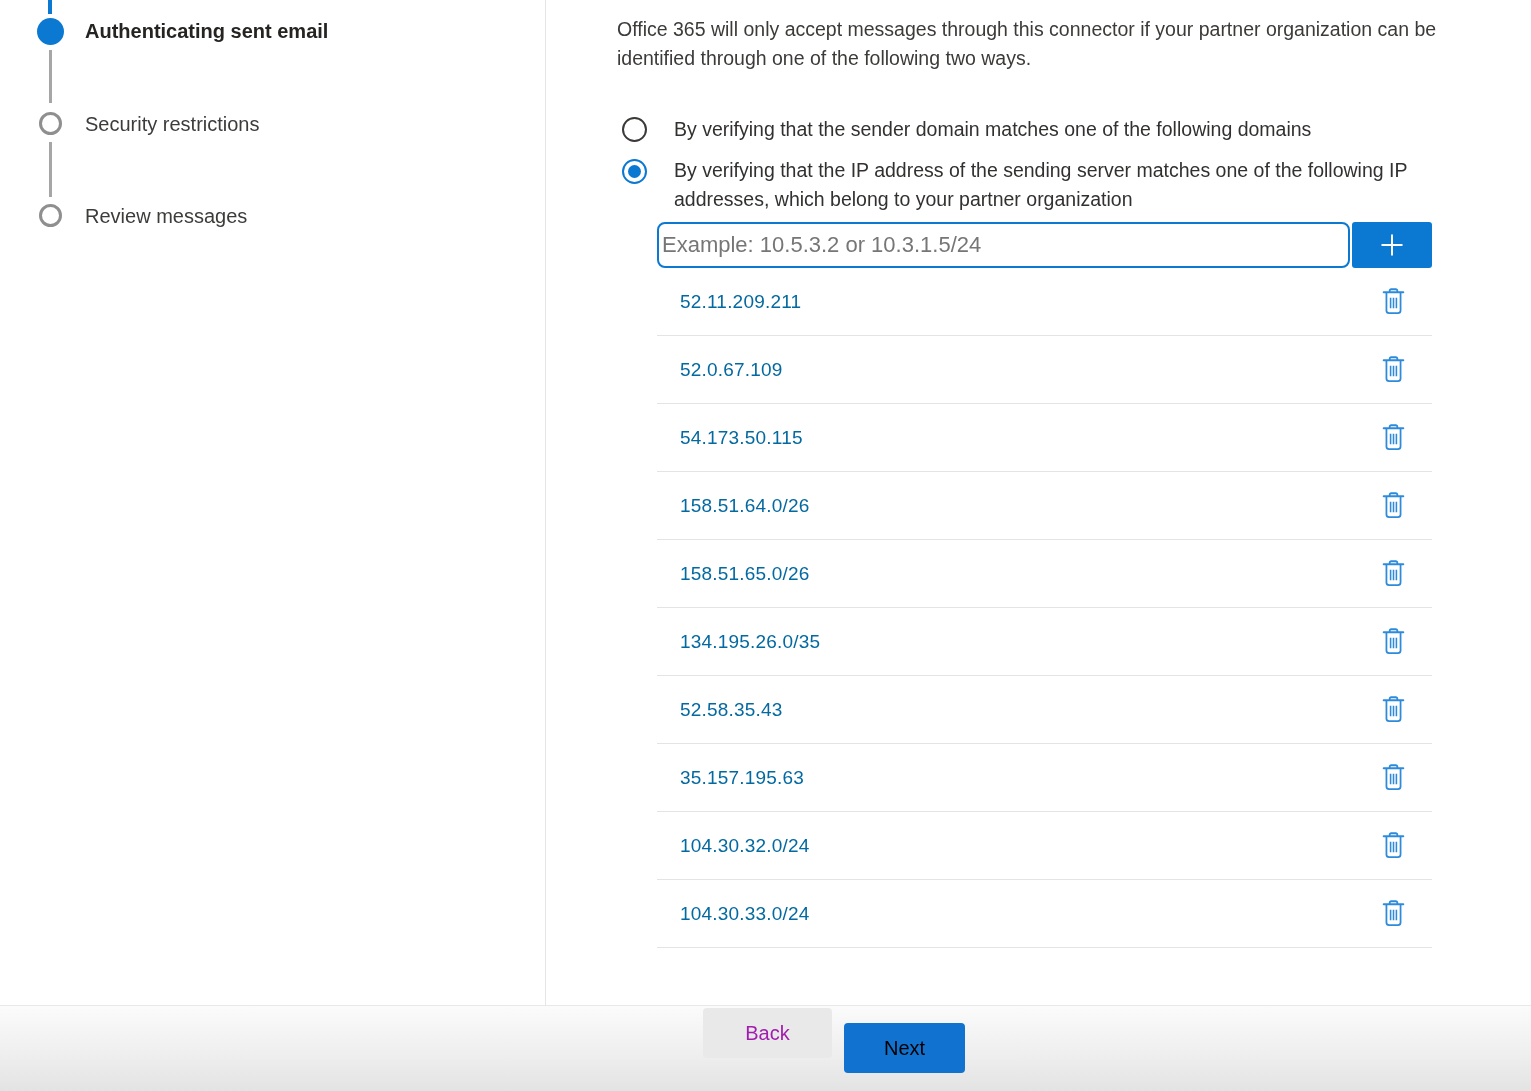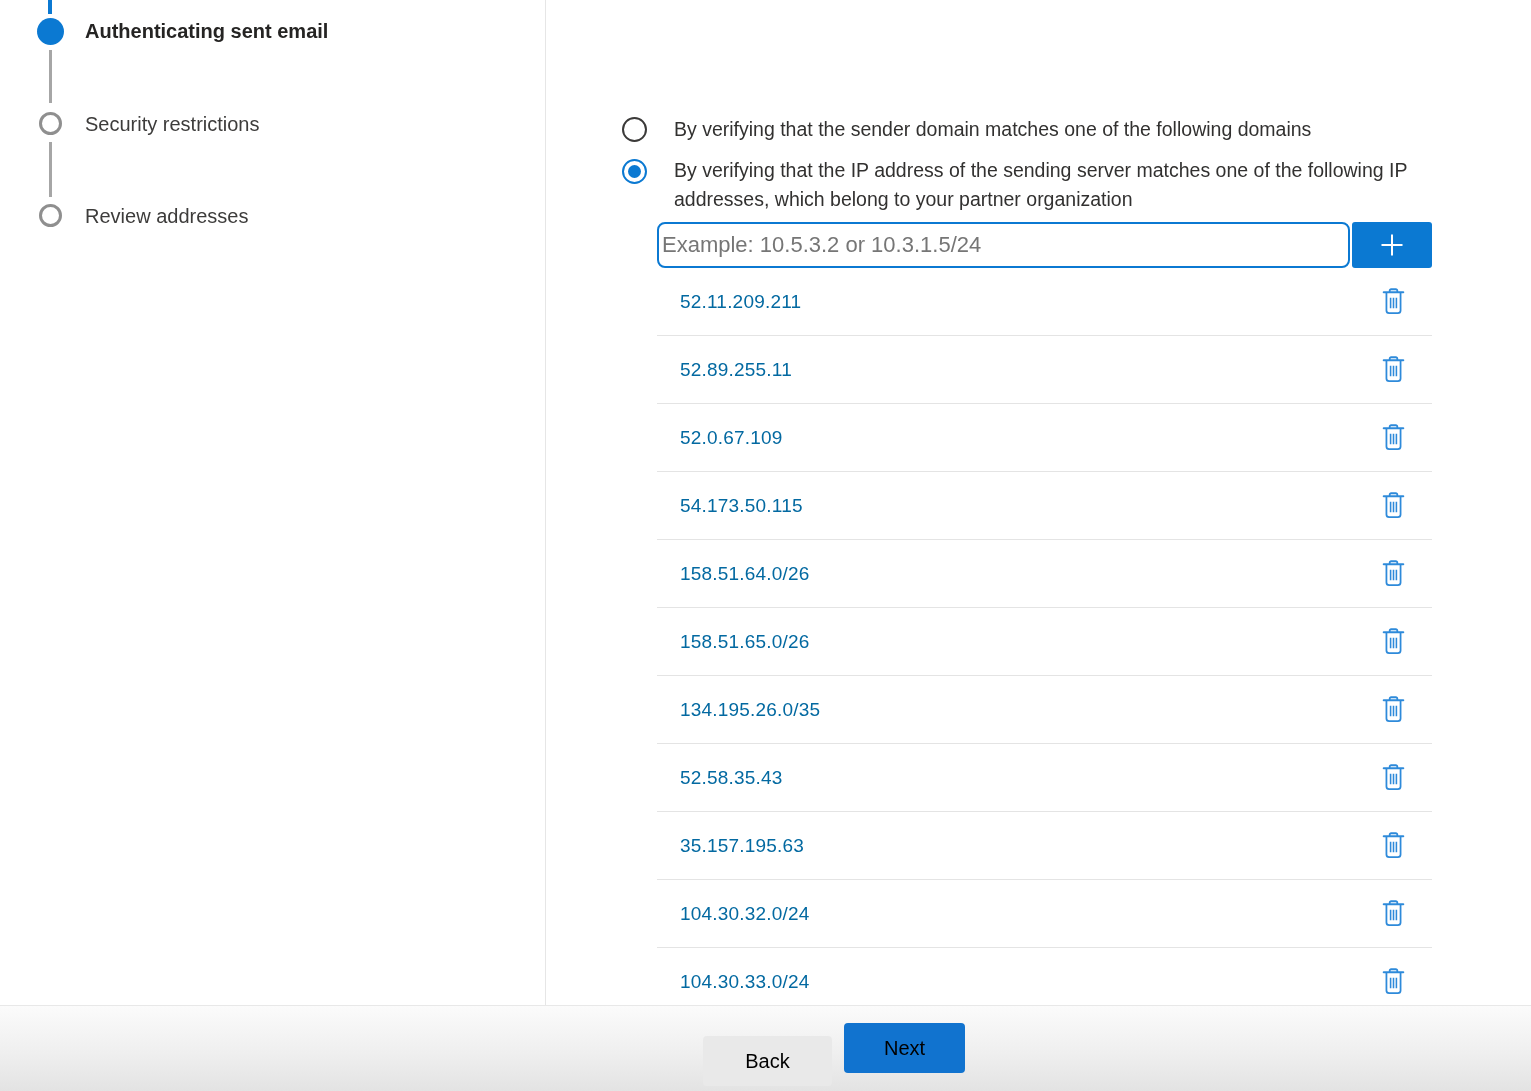--- a/index.html
+++ b/index.html
@@ -63,48 +63,49 @@
   }
   .ip-text{font-size:19px;color:#0369a1;letter-spacing:0.2px;}
   .delete-btn{background:none;border:none;padding:0;width:26px;height:30px;cursor:pointer;color:var(--trash-blue);display:flex;align-items:center;justify-content:center;}
   
   .footer{
     position:absolute;left:0;top:1005px;width:1531px;height:86px;
     background:linear-gradient(180deg,#fbfbfb 0%,#efefef 55%,#e3e3e3 100%);
     border-top:1px solid #e8e8e8;
   }
   .back-btn{
-    position:absolute;left:703px;top:30px;width:129px;height:50px;
+    position:absolute;left:703px;top:2px;width:129px;height:50px;
     background:var(--back-bg);border:none;border-radius:4px;cursor:pointer;
-    font-family:"Liberation Sans", sans-serif;font-size:20px;color:#000000;
+    font-family:"Liberation Sans", sans-serif;font-size:20px;color:#a21caf;
   }
   .next-btn{
     position:absolute;left:844px;top:17px;width:121px;height:50px;
     background:var(--next-bg);border:none;border-radius:4px;cursor:pointer;
     font-family:"Liberation Sans", sans-serif;font-size:20px;color:#000000;
   }
 </style>
 </head>
 <body>
 
 <div class="sidebar">
   <div class="step-topline"></div>
   <div class="step-dot"></div>
   <div class="step-label current">Authenticating sent email</div>
   <div class="connector conn1"></div>
   <div class="step-ring ring2"></div>
   <div class="step-label lbl2">Security restrictions</div>
   <div class="connector conn2"></div>
   <div class="step-ring ring3"></div>
-  <div class="step-label lbl3">Review addresses</div>
+  <div class="step-label lbl3">Review messages</div>
 </div>
 
 <div class="v-divider"></div>
 
 <div class="content">
+  <p class="intro">Office 365 will only accept messages through this connector if your partner organization can be identified through one of the following two ways.</p>
 
   <div class="option option1">
     <div class="radio"></div>
     <div class="option-label">By verifying that the sender domain matches one of the following domains</div>
   </div>
 
   <div class="option option2">
     <div class="radio selected"></div>
     <div class="option-label">By verifying that the IP address of the sending server matches one of the following IP addresses, which belong to your partner organization</div>
   </div>
@@ -124,31 +125,20 @@
     <button class="delete-btn">
       <svg width="23" height="27" viewBox="0 0 22 26" aria-hidden="true" fill="none" stroke="currentColor">
         <path d="M7.3 3.9V2.6a1.4 1.4 0 0 1 1.4-1.4h4.6a1.4 1.4 0 0 1 1.4 1.4v1.3" stroke-width="1.7"></path>
         <path d="M1.6 4.1h18.8" stroke-width="2" stroke-linecap="round"></path>
         <path d="M4.2 4.6v17.1a2.6 2.6 0 0 0 2.6 2.6h8.4a2.6 2.6 0 0 0 2.6-2.6V4.6" stroke-width="1.7"></path>
         <path d="M8.2 9.3v10.2M11 9.3v10.2M13.8 9.3v10.2" stroke-width="1.5"></path>
       </svg>
     </button>
   </div>
       <div class="ip-row">
-    <span class="ip-text">52.89.255.11</span>
-    <button class="delete-btn">
-      <svg width="23" height="27" viewBox="0 0 22 26" aria-hidden="true" fill="none" stroke="currentColor">
-        <path d="M7.3 3.9V2.6a1.4 1.4 0 0 1 1.4-1.4h4.6a1.4 1.4 0 0 1 1.4 1.4v1.3" stroke-width="1.7"></path>
-        <path d="M1.6 4.1h18.8" stroke-width="2" stroke-linecap="round"></path>
-        <path d="M4.2 4.6v17.1a2.6 2.6 0 0 0 2.6 2.6h8.4a2.6 2.6 0 0 0 2.6-2.6V4.6" stroke-width="1.7"></path>
-        <path d="M8.2 9.3v10.2M11 9.3v10.2M13.8 9.3v10.2" stroke-width="1.5"></path>
-      </svg>
-    </button>
-  </div>
-      <div class="ip-row">
     <span class="ip-text">52.0.67.109</span>
     <button class="delete-btn">
       <svg width="23" height="27" viewBox="0 0 22 26" aria-hidden="true" fill="none" stroke="currentColor">
         <path d="M7.3 3.9V2.6a1.4 1.4 0 0 1 1.4-1.4h4.6a1.4 1.4 0 0 1 1.4 1.4v1.3" stroke-width="1.7"></path>
         <path d="M1.6 4.1h18.8" stroke-width="2" stroke-linecap="round"></path>
         <path d="M4.2 4.6v17.1a2.6 2.6 0 0 0 2.6 2.6h8.4a2.6 2.6 0 0 0 2.6-2.6V4.6" stroke-width="1.7"></path>
         <path d="M8.2 9.3v10.2M11 9.3v10.2M13.8 9.3v10.2" stroke-width="1.5"></path>
       </svg>
     </button>
   </div>

